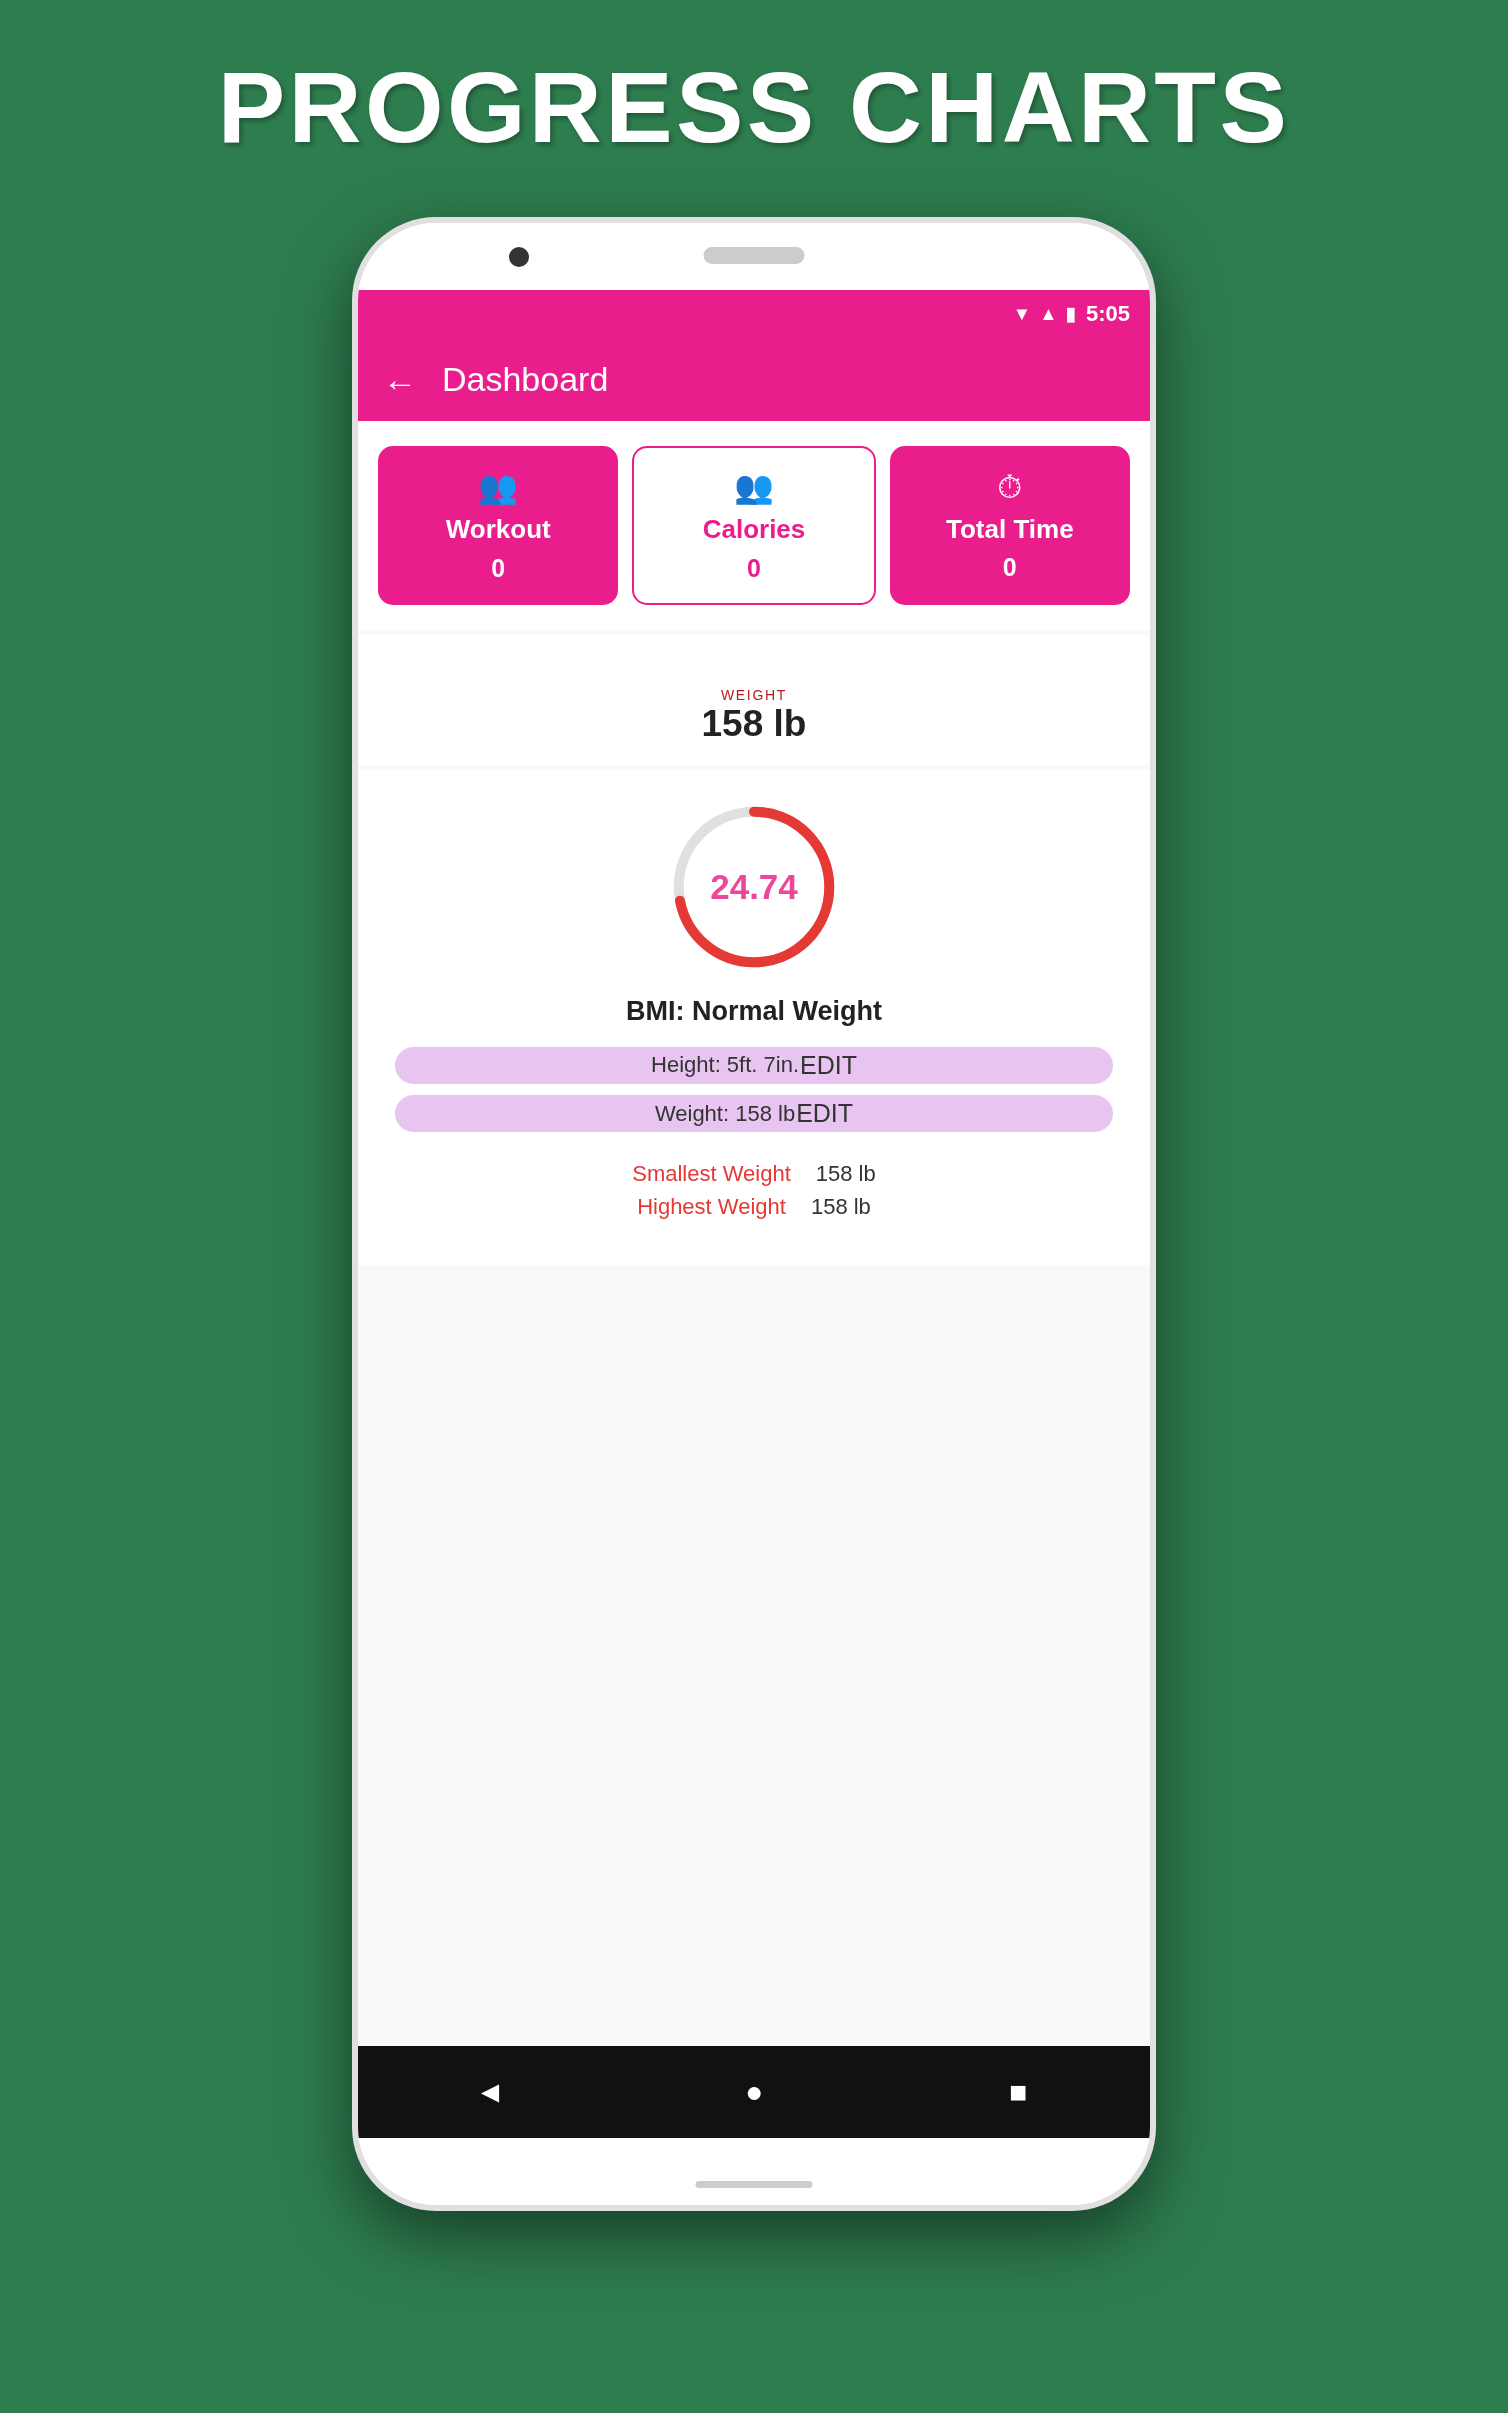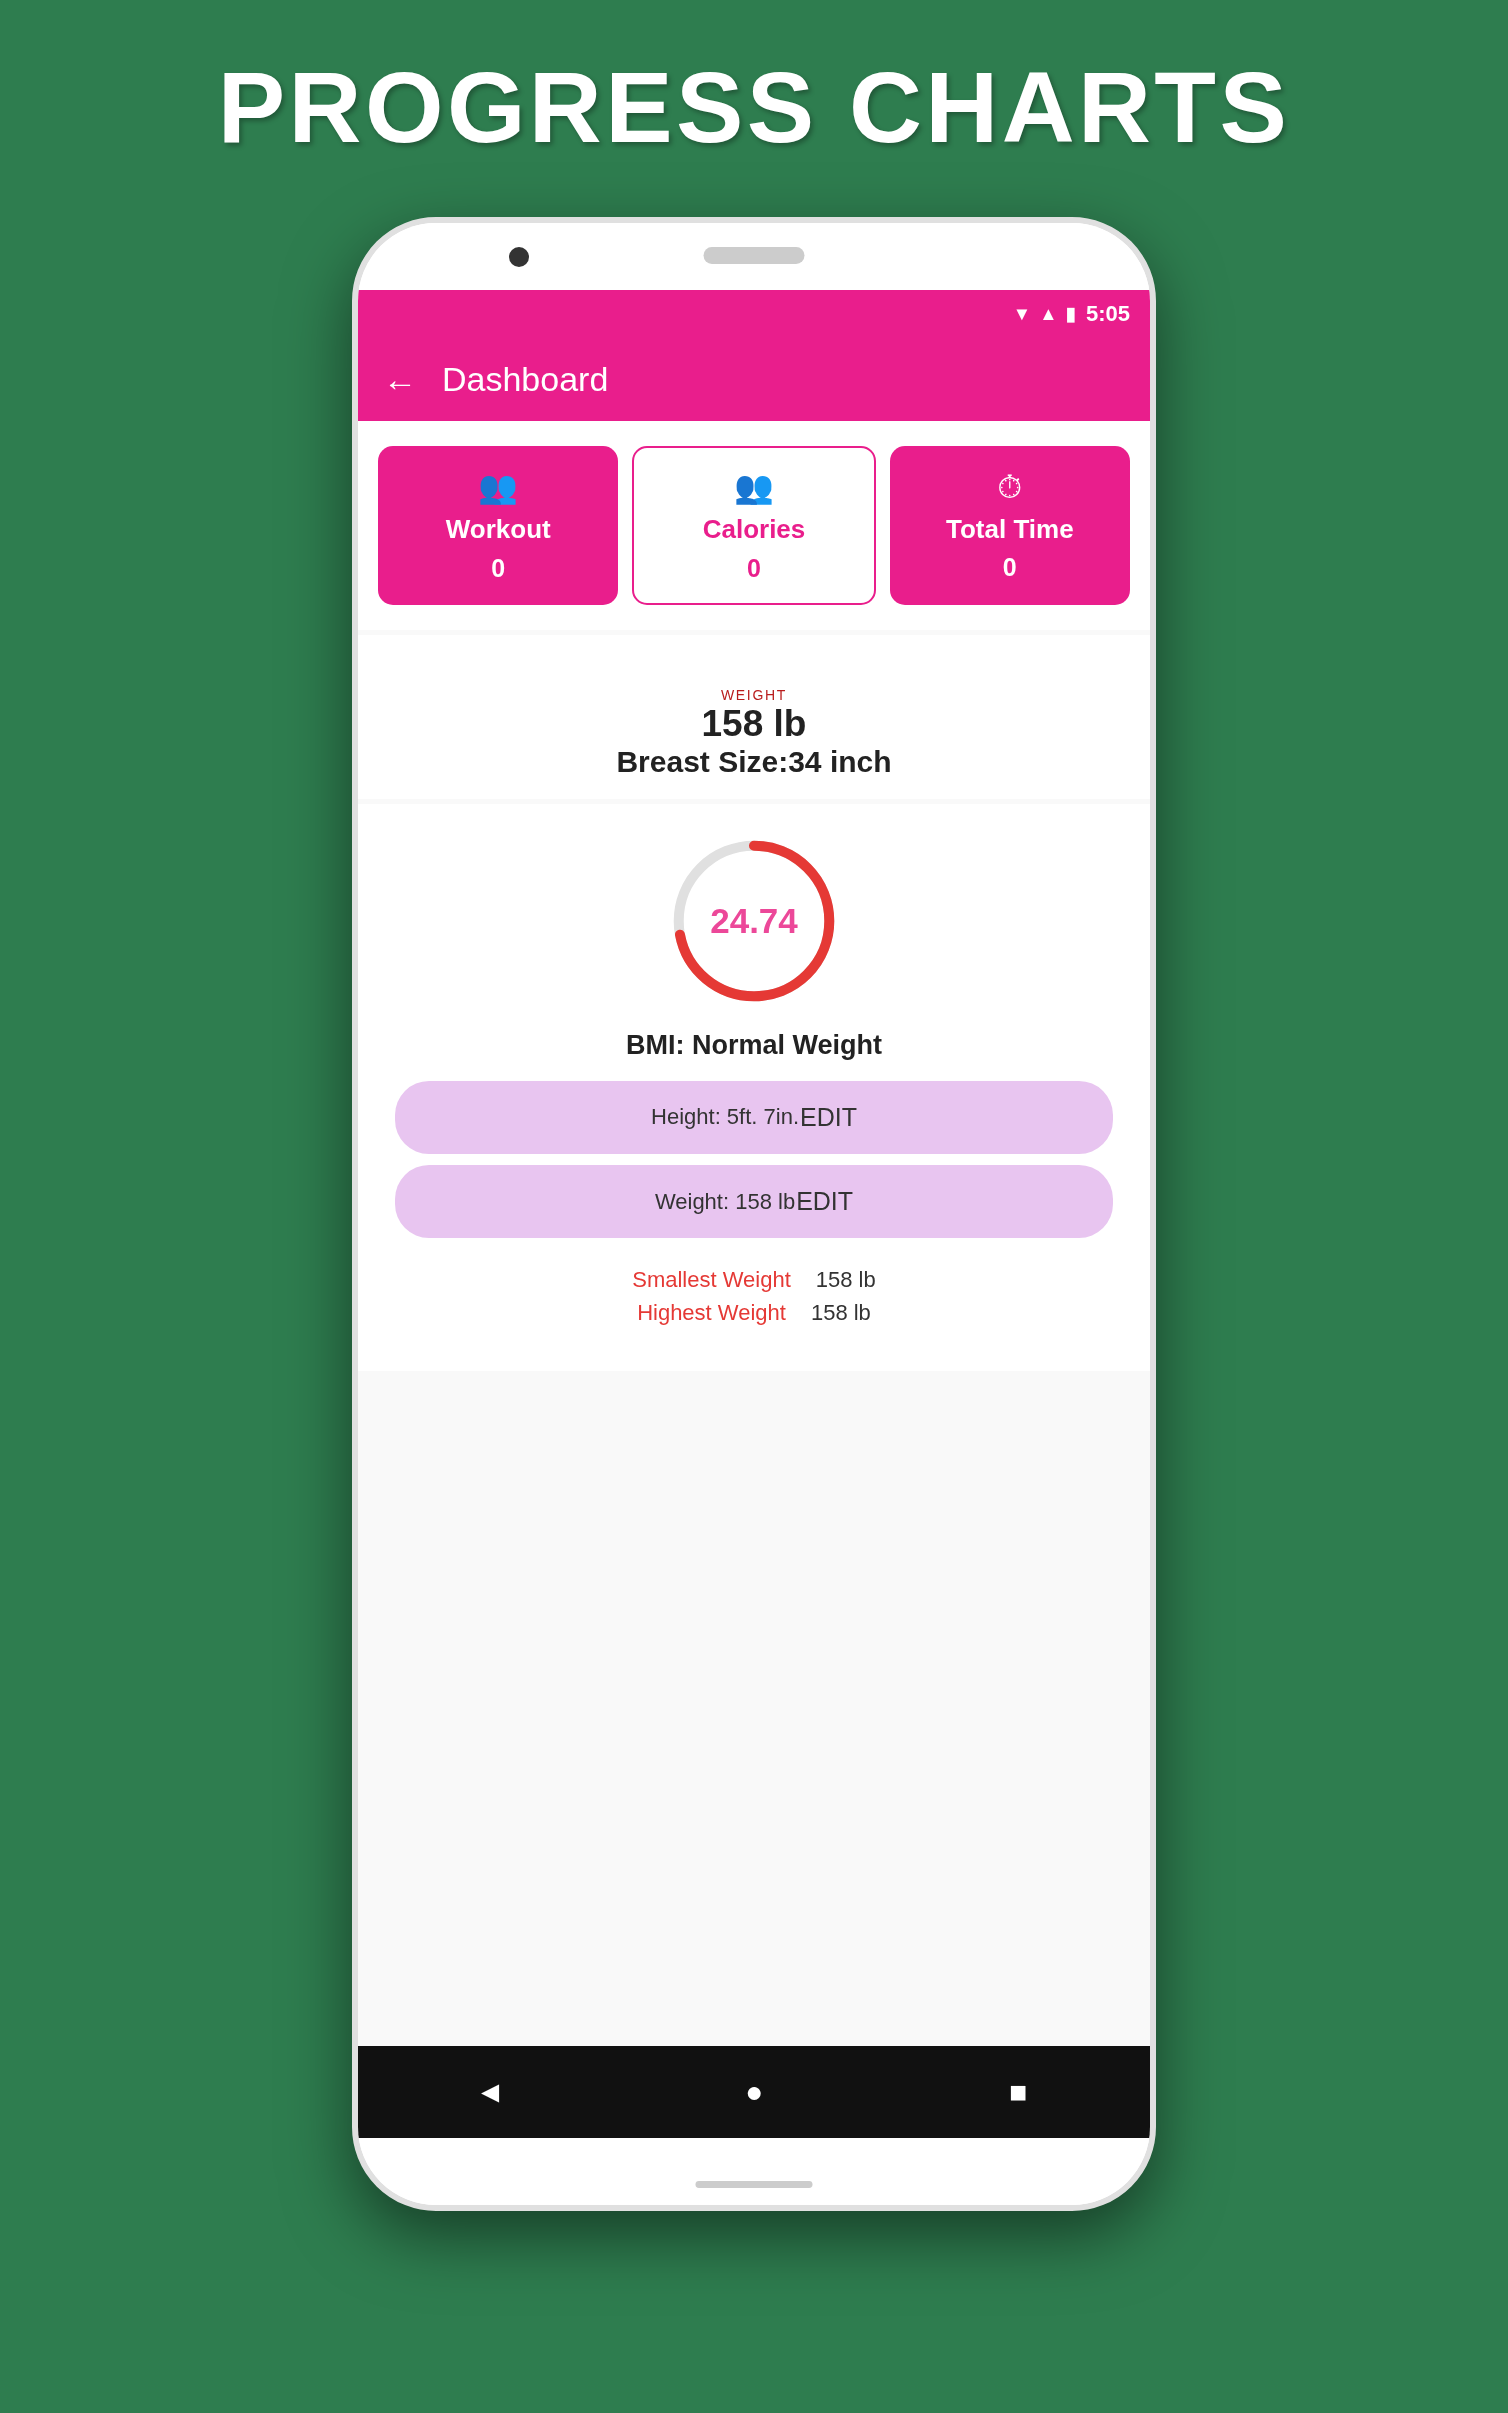--- a/index.html
+++ b/index.html
@@ -265,21 +265,21 @@
       padding: 0 17px;
       display: flex;
       flex-direction: column;
       gap: 11.7px;
       margin-bottom: 20px;
     }
 
     .edit-field {
       background: #e8c5f0;
       border-radius: 34px;
-      padding: 22px 30px;
+      padding: 4px 30px;
       display: flex;
       align-items: center;
       justify-content: center;
       gap: 1px;
     }
 
     .edit-field-text {
       font-size: 22px;
       color: #333;
     }
@@ -451,23 +451,20 @@
           <span class="stat-icon">⏱</span>
           <span class="stat-label">Total Time</span>
           <span class="stat-value">0</span>
         </div>
 
       </div>
 
       <div class="weight-section">
         <div class="weight-label">WEIGHT</div>
         <div class="weight-value">158 lb</div>
-        <div class="breast-size">
-          <span>Breast Size:</span><span><span style="font-size:30px;font-weight:bold;color:#222;">34</span></span><span> inch</span>
-        </div>
       </div>
 
       <div class="bmi-section">
         <div class="bmi-circle-container">
           <svg viewBox="0 0 220 220">
 
             <circle cx="110" cy="110" r="90" fill="none" stroke="#e0e0e0" stroke-width="12"></circle>
 
             <circle cx="110" cy="110" r="90" fill="none" stroke="#e53935" stroke-width="12" stroke-dasharray="407 565" stroke-linecap="round"></circle>
           </svg>

